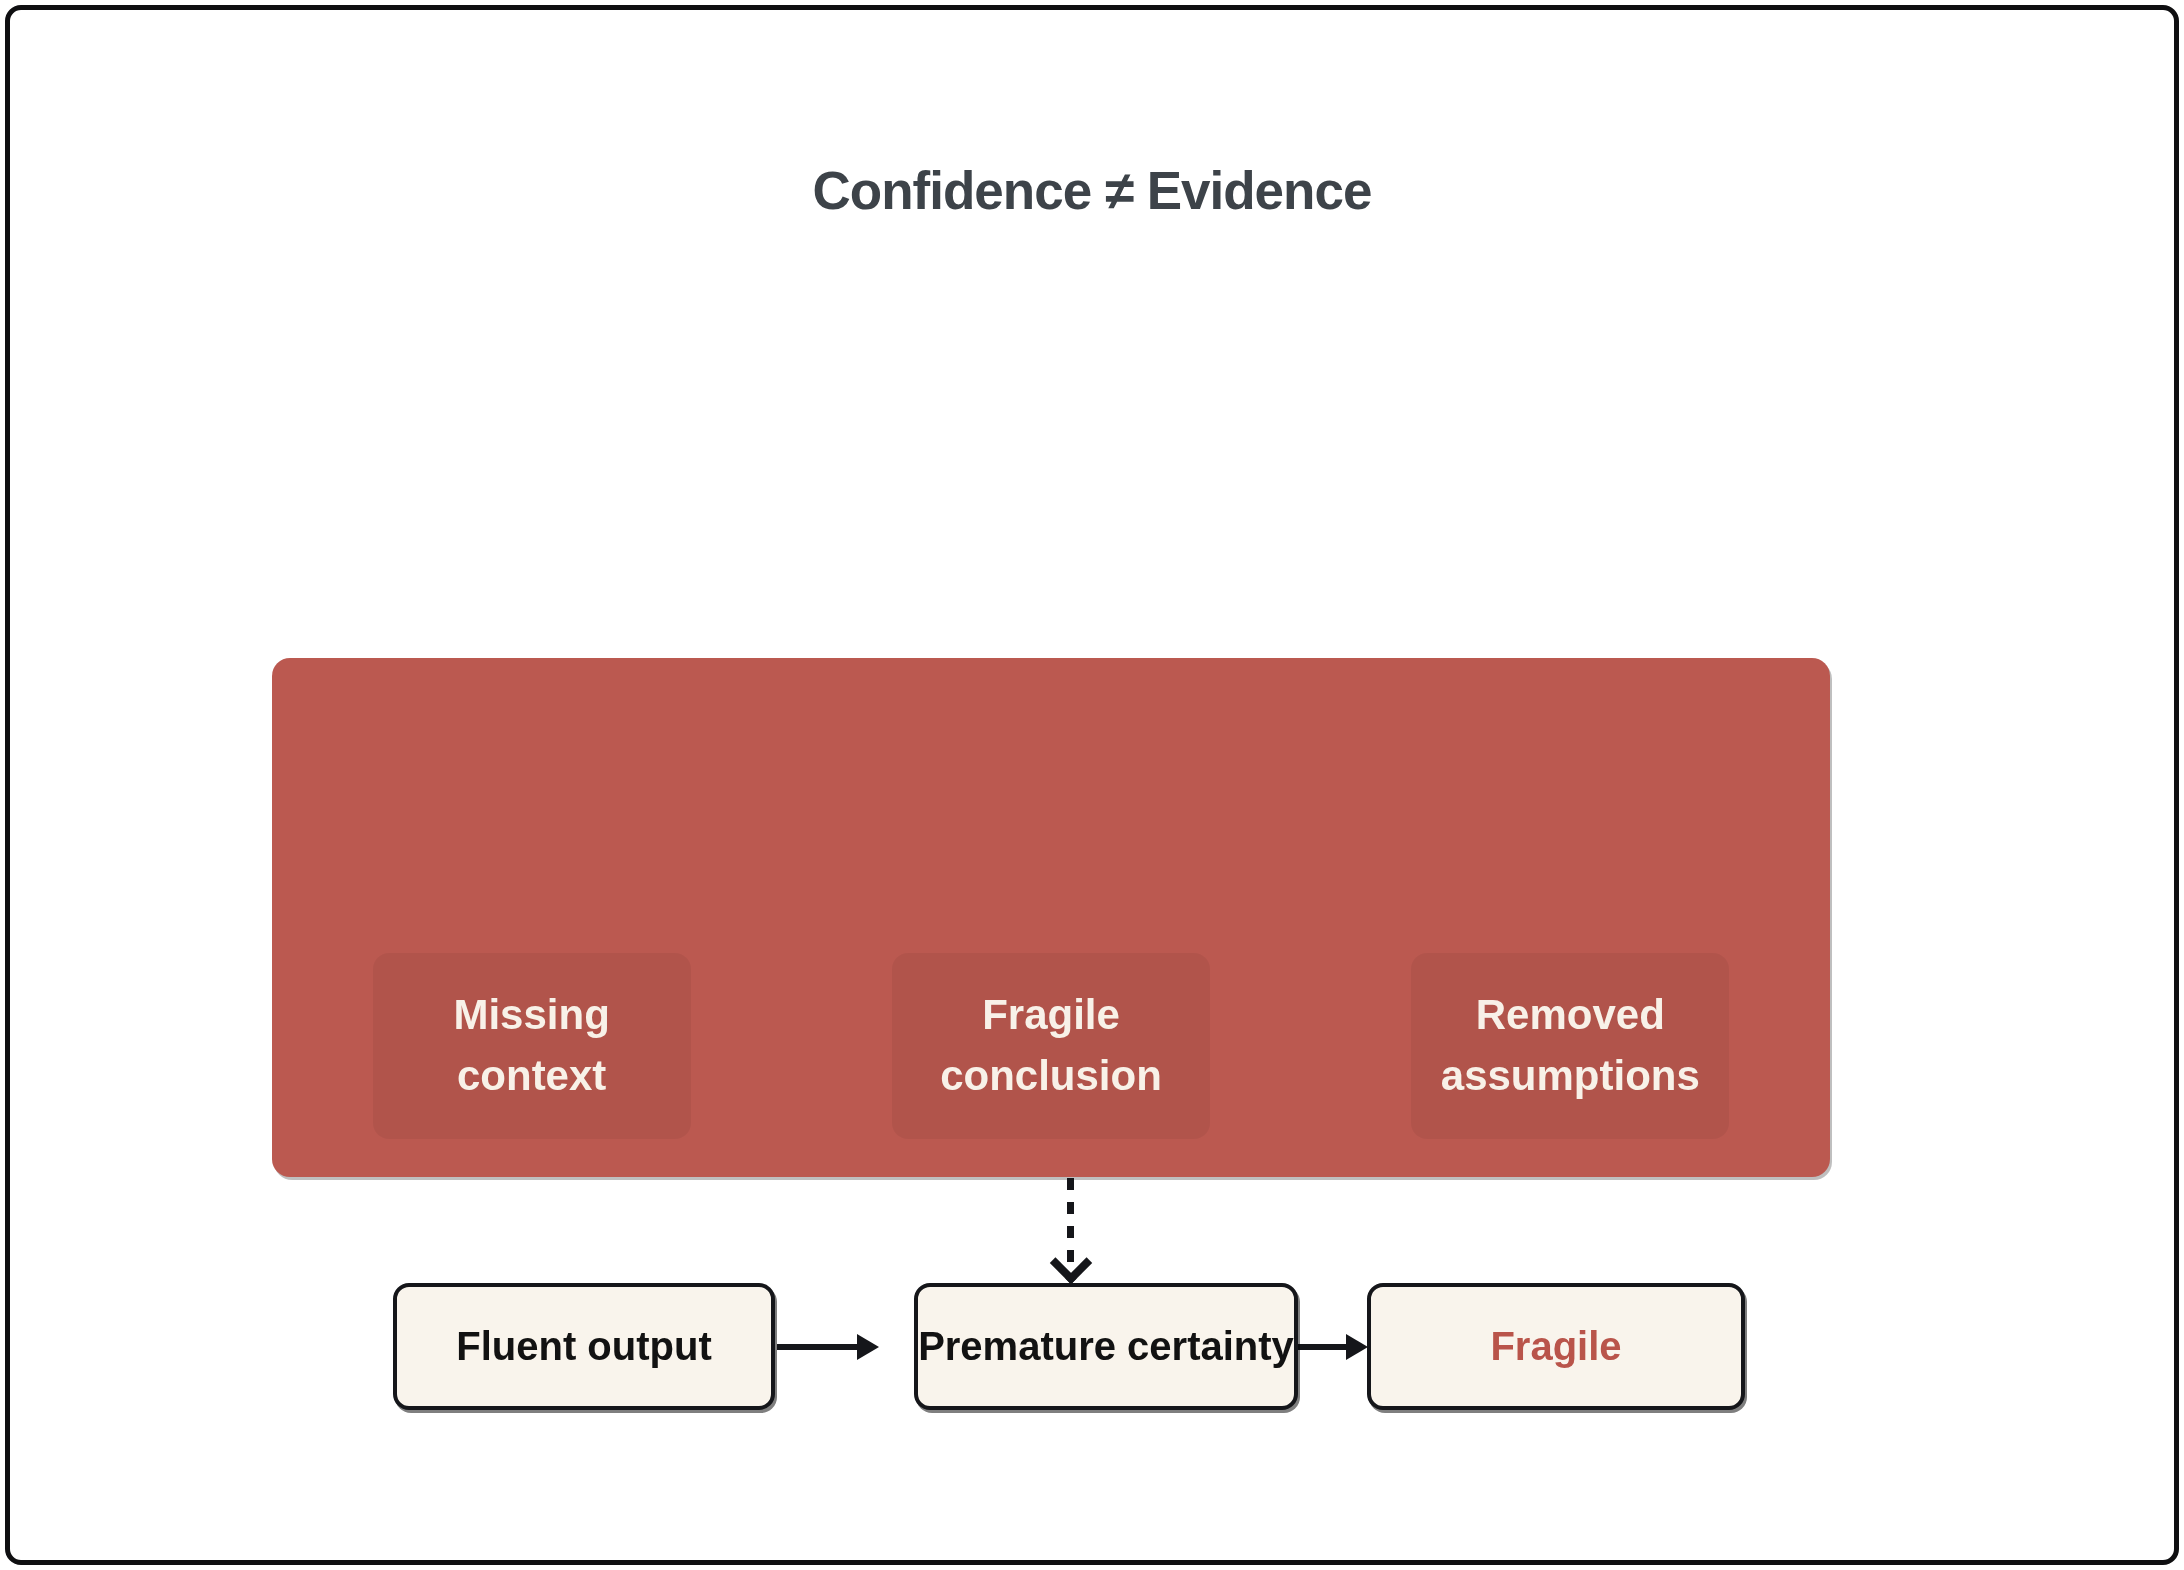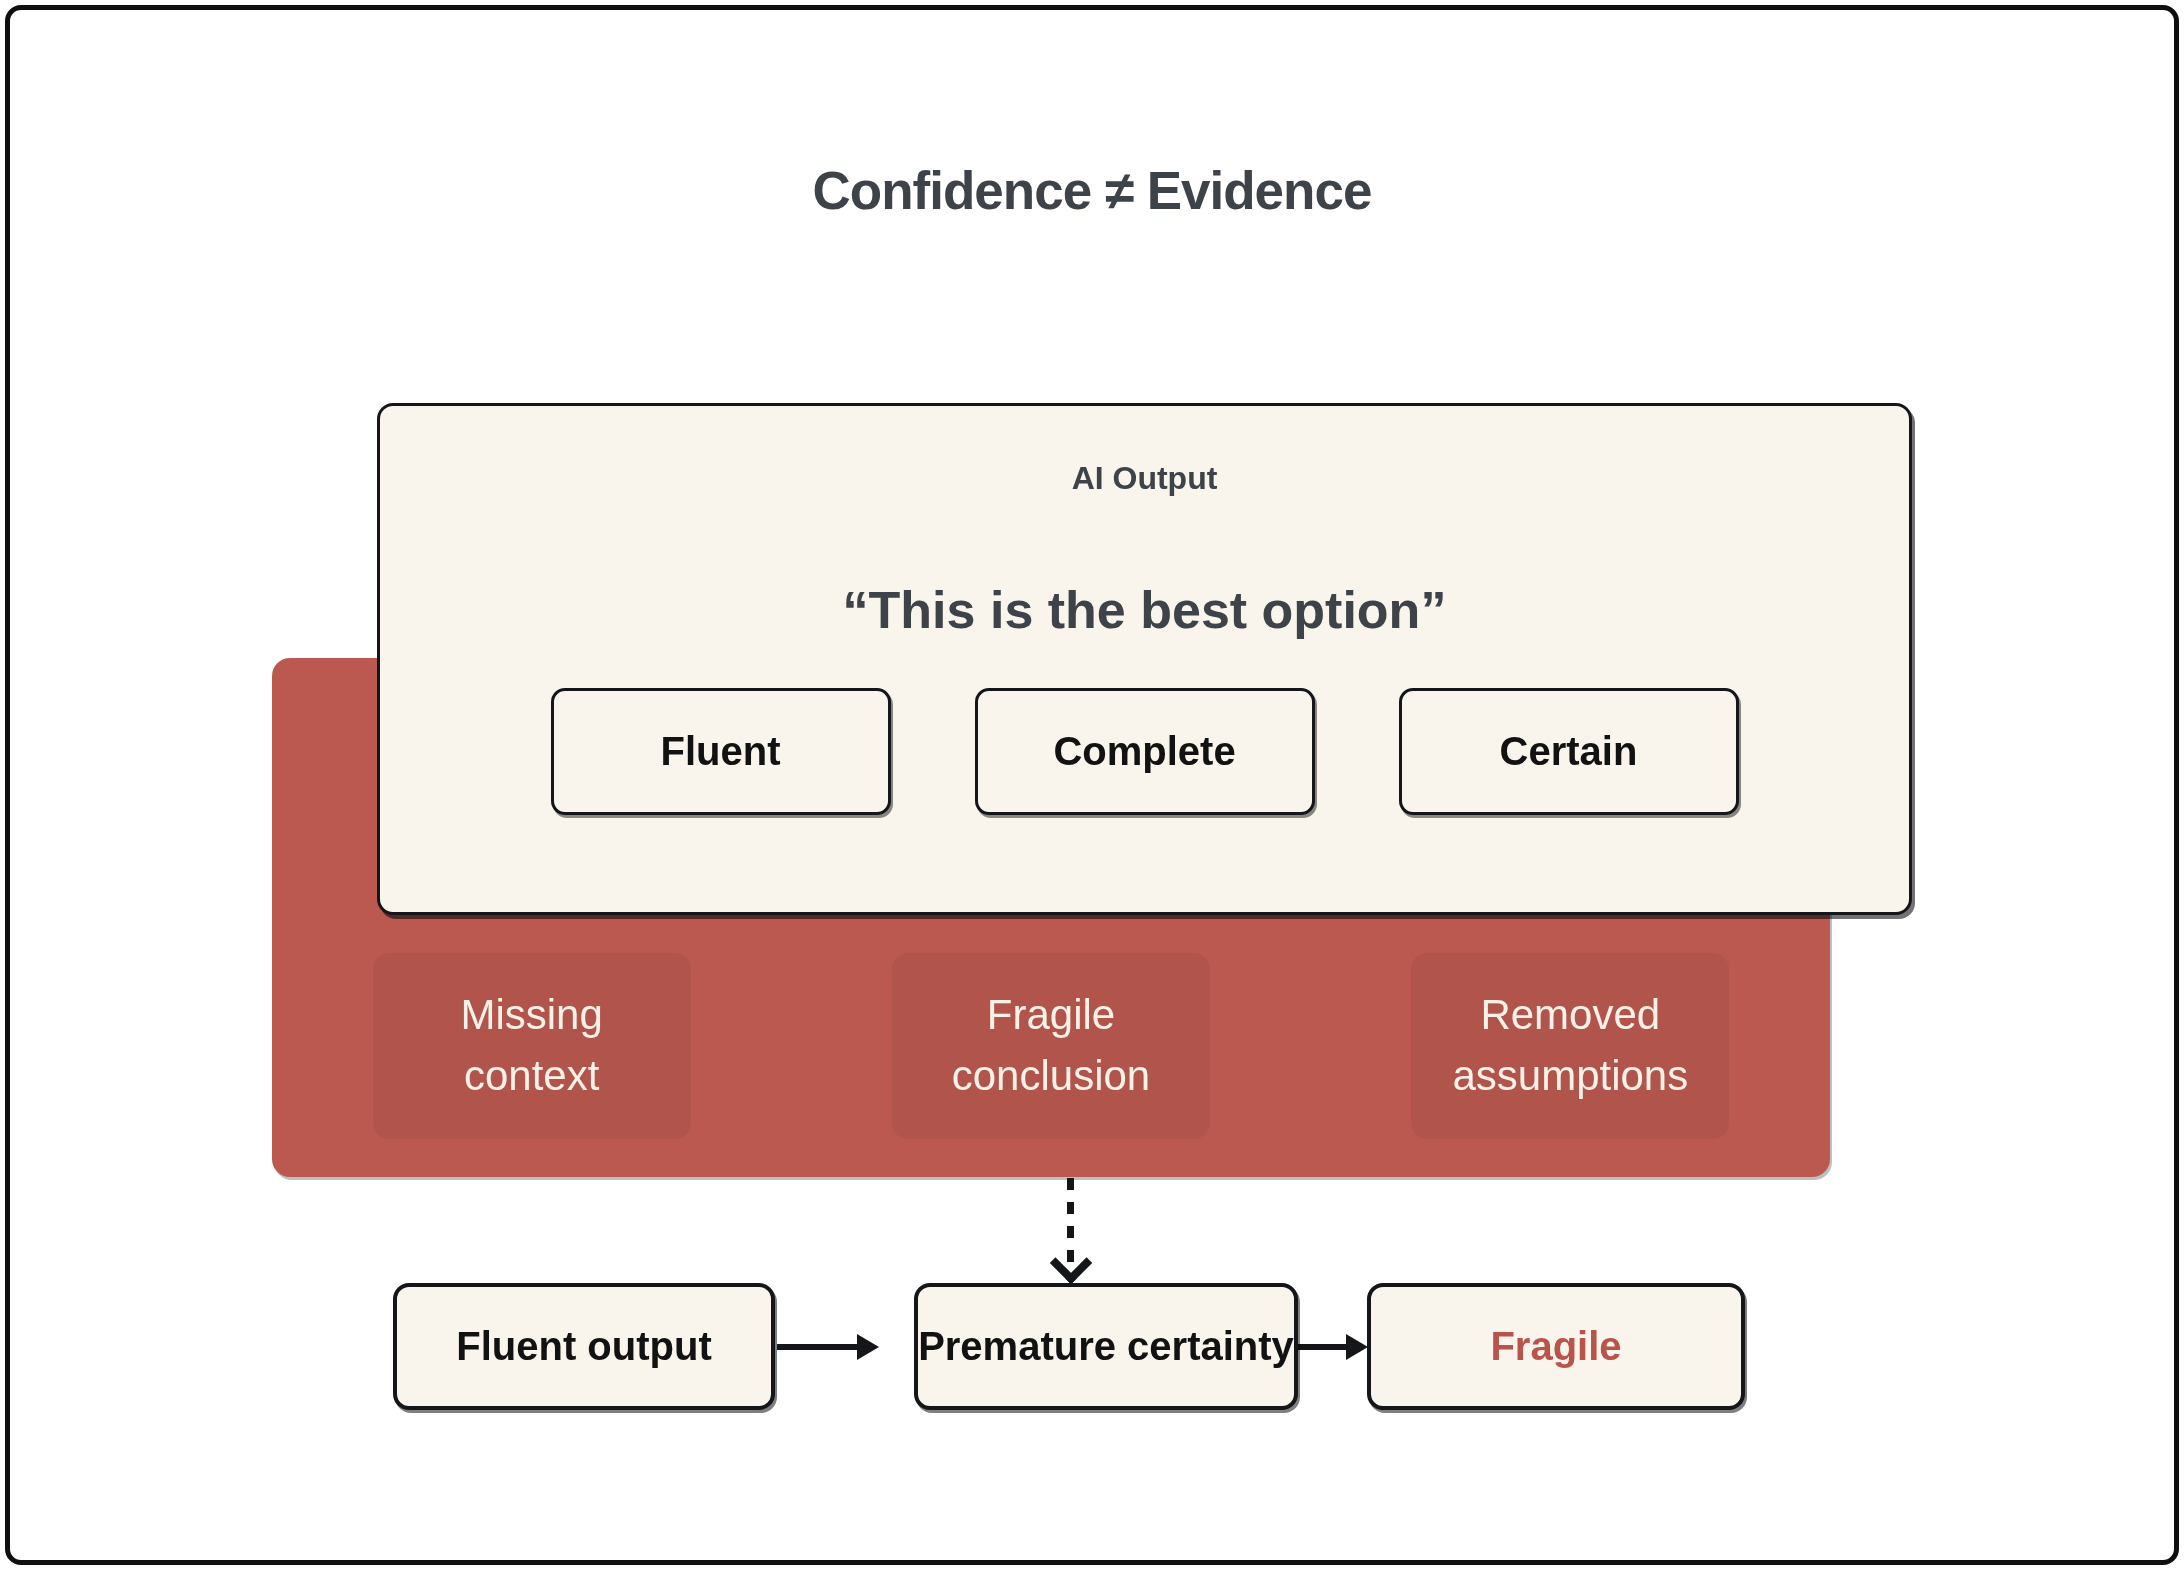--- a/index.html
+++ b/index.html
@@ -53,21 +53,21 @@
   }
   .flaw-chip {
     width: 318px; height: 186px;
     border-radius: 16px;
     background: rgba(0,0,0,0.05);
     display: flex; align-items: center; justify-content: center;
   }
   .flaw-label {
     width: 262px;
     text-align: center;
-    font-size: 42px; font-weight: 400;
+    font-size: 42px; font-weight: 700;
     line-height: 1.45;
     color: var(--text-on-red);
   }
 
   
   .ai-card {
     position: absolute; left: 377px; top: 403px;
     width: 1535px; height: 512px;
     background: var(--cream);
     border: 3px solid var(--ink);
@@ -174,29 +174,20 @@
         </div>
       </div>
       <div class="flaw-cell">
         <div class="flaw-chip">
           <div class="flaw-label">Removed assumptions</div>
         </div>
       </div>
     </div>
   </div>
 
-  <div class="ai-card">
-    <div class="ai-label">AI Output</div>
-    <div class="ai-quote">“This is the best option”</div>
-    <div class="quality-row">
-      <div class="quality-box">Fluent</div>
-      <div class="quality-box">Complete</div>
-      <div class="quality-box">Certain</div>
-    </div>
-  </div>
 
   <div class="dashed-arrow"></div>
   <div class="dashed-arrow-head"></div>
 
   <div class="flow-box flow-fluent">Fluent output</div>
   <div class="h-arrow-shaft shaft-1"></div>
   <div class="h-arrow-head head-1"></div>
   <div class="flow-box flow-premature">Premature certainty</div>
   <div class="h-arrow-shaft shaft-2"></div>
   <div class="h-arrow-head head-2"></div>

